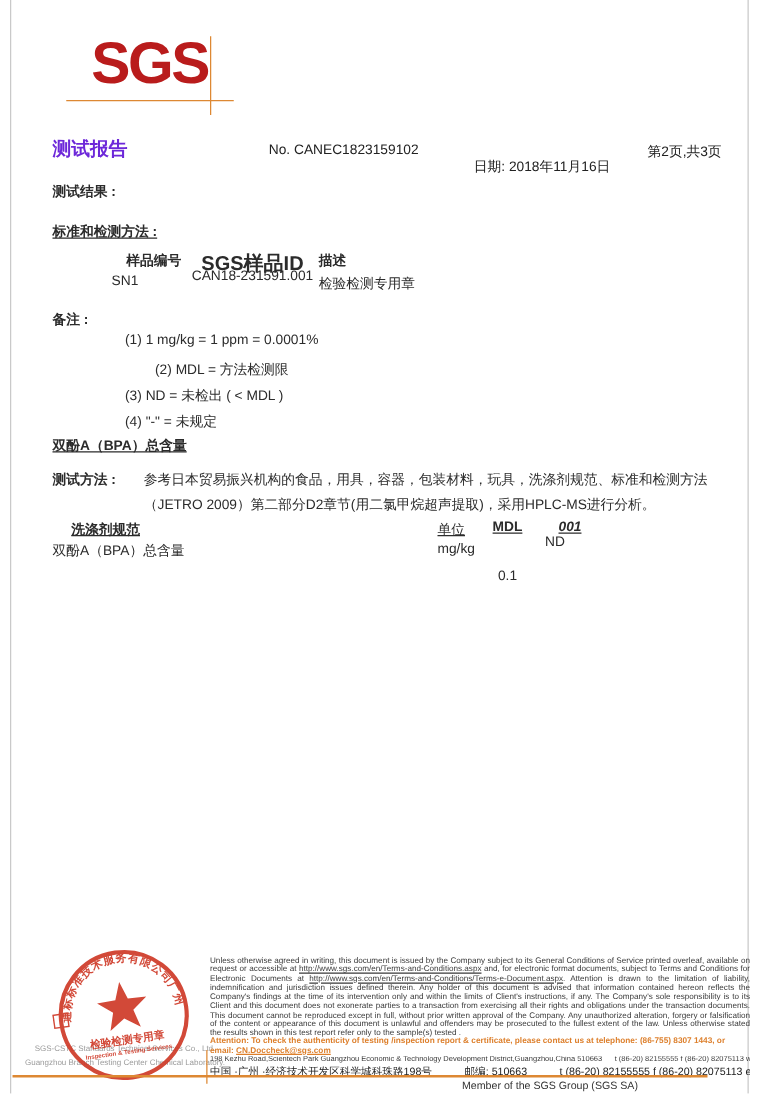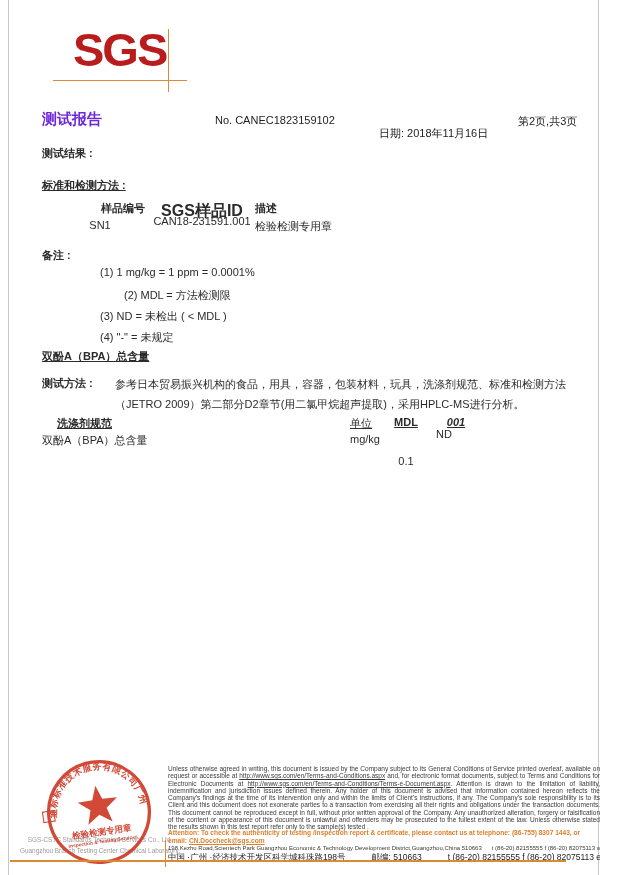--- a/index.html
+++ b/index.html
@@ -142,13 +142,14 @@
 
   <div class="disclaimer"><span>Unless otherwise agreed in writing, this document is issued by the Company subject to its General Conditions of Service printed overleaf, available on request or accessible at </span><span class="u">http://www.sgs.com/en/Terms-and-Conditions.aspx</span><span> and, for electronic format documents, subject to Terms and Conditions for Electronic Documents at </span><span class="u">http://www.sgs.com/en/Terms-and-Conditions/Terms-e-Document.aspx</span><span>. Attention is drawn to the limitation of liability, indemnification and jurisdiction issues defined therein. Any holder of this document is advised that information contained hereon reflects the Company's findings at the time of its intervention only and within the limits of Client's instructions, if any. The Company's sole responsibility is to its Client and this document does not exonerate parties to a transaction from exercising all their rights and obligations under the transaction documents. This document cannot be reproduced except in full, without prior written approval of the Company. Any unauthorized alteration, forgery or falsification of the content or appearance of this document is unlawful and offenders may be prosecuted to the fullest extent of the law. Unless otherwise stated the results shown in this test report refer only to the sample(s) tested .</span></div>
 
   <div class="attention"><span>Attention: To check the authenticity of testing /inspection report &amp; certificate, please contact us at telephone: (86-755) 8307 1443, or email: </span><span class="u">CN.Doccheck@sgs.com</span></div>
 
   <div class="addr-en"><span>198 Kezhu Road,Scientech Park Guangzhou Economic &amp; Technology Development District,Guangzhou,China 510663</span><span class="gap"></span><span>t (86-20) 82155555   f (86-20) 82075113   www.sgsgroup.com.cn</span></div>
   <div class="addr-cn"><span>中国 ·广州 ·经济技术开发区科学城科珠路198号</span><span class="gap"></span><span>邮编: 510663</span><span class="gap"></span><span>t (86-20) 82155555  f (86-20) 82075113   e  sgs.china@sgs.com</span></div>
 
   <div class="footer-vline"></div>
   <div class="footer-hline"></div>
+  <div class="member-line">Member of the SGS Group (SGS SA)</div>
 </div>
 
 </body></html>

